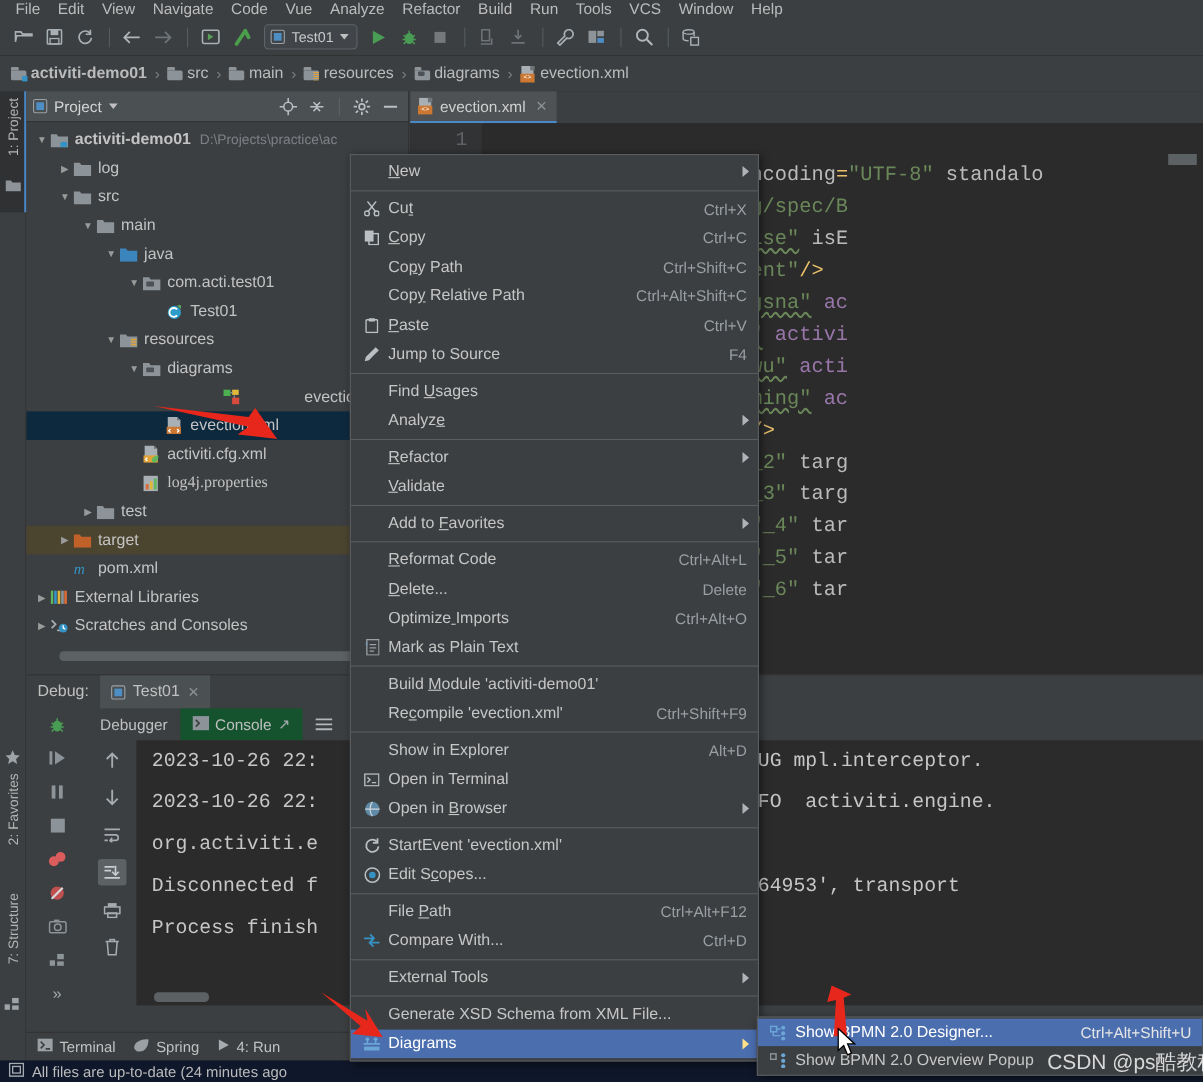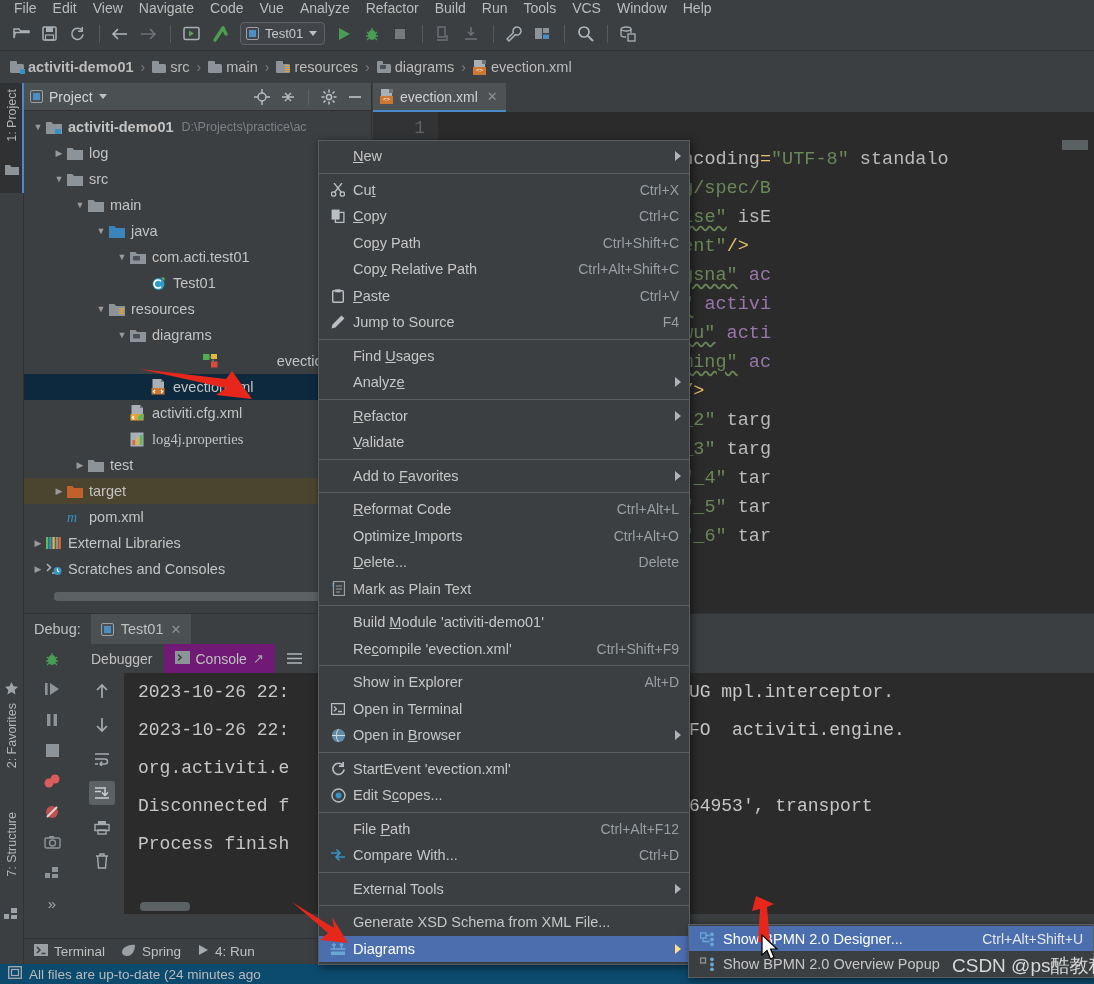--- a/index.html
+++ b/index.html
@@ -160,42 +160,42 @@
   .dbgtab .x { color:#8e9396; font-size:13px; }
   .dbgtoolbar { position:absolute; left:0; top:30px; width:56px; height:270px;
                 background:#3c3f41; display:flex; flex-direction:column;
                 align-items:center; padding-top:4px; gap:9px; }
   .dico { width:26px; height:24px; display:flex; align-items:center;
           justify-content:center; font-size:15px; color:#a5abaf; }
   .tabrow2 { position:absolute; left:56px; top:30px; height:29px; display:flex;
              align-items:center; font-size:14px; }
   .t2 { height:29px; display:flex; align-items:center; padding:0 11px; gap:6px;
         color:#c0c0c0; }
-  .t2.active { background:#701a75; }
+  .t2.active { background:#14532d; }
   .consolebar { position:absolute; left:56px; top:59px; width:44px; height:241px;
                 background:#3c3f41; display:flex; flex-direction:column;
                 align-items:center; padding-top:6px; gap:10px; }
   .console {
     position:absolute; left:100px; top:59px; width:970px; height:241px;
     background:#2b2b2b; font-family:"Liberation Mono", monospace; font-size:18px;
     line-height:38px; color:#c6c6c6; padding-left:14px; white-space:pre; overflow:hidden;
   }
   .console .scrollthumb{position:absolute;left:16px;bottom:3px;width:50px;height:9px;
     background:#5c6164;border-radius:4px;}
 
   
   .bottomstrip {
     position:absolute; left:24px; top:938px; width:1070px; height:26px;
     background:#3c3f41; display:flex; align-items:center; gap:16px;
     padding-left:10px; font-size:13.5px; color:#c0c0c0; border-top:1px solid #323232;
   }
   .bitem { display:flex; align-items:center; gap:6px; }
   .statusbar {
     position:absolute; left:0; top:964px; width:1094px; height:20px;
-    background:#0c4a6e; display:flex; align-items:center; padding-left:8px;
+    background:#0f172a; display:flex; align-items:center; padding-left:8px;
     gap:7px; font-size:13.5px; color:#bbbbbb;
   }
 
   
   .ctxmenu {
     position:absolute; left:318px; top:140px; width:372px;
     background:#3c3f41; border:1px solid #5a5d5f;
     box-shadow: 2px 2px 8px rgba(0,0,0,.55); z-index: 50;
     font-size:14.5px; padding:2px 0;
   }
@@ -955,27 +955,27 @@
         <span class="arw"></span>
       </div>
       <div class="msep"></div>
       <div class="mrow">
         <span class="mico"></span>
         <span class="mlbl"><u>R</u>eformat Code</span>
         <span class="mkey">Ctrl+Alt+L</span>
       </div>
       <div class="mrow">
         <span class="mico"></span>
+        <span class="mlbl"><u>D</u>elete...</span>
+        <span class="mkey">Delete</span>
+      </div>
+      <div class="mrow">
+        <span class="mico"></span>
         <span class="mlbl">Optimize<u> </u>Imports</span>
         <span class="mkey">Ctrl+Alt+O</span>
-      </div>
-      <div class="mrow">
-        <span class="mico"></span>
-        <span class="mlbl"><u>D</u>elete...</span>
-        <span class="mkey">Delete</span>
       </div>
       <div class="mrow">
         <span class="mico">
           <svg width="13" height="15" viewBox="0 0 13 15">
             <rect x="1.5" y="0.5" width="11" height="14" fill="none" stroke="#9aa0a4" stroke-width="1.2"></rect>
             <path d="M4 5h6M4 8h6M4 11h4" stroke="#9aa0a4" stroke-width="1.1"></path>
             <text x="0" y="5" font-size="5" fill="#6ba6d6" font-family="Liberation Sans, sans-serif">x</text>
           </svg>
         </span>
         <span class="mlbl">Mark as Plain Text</span>

